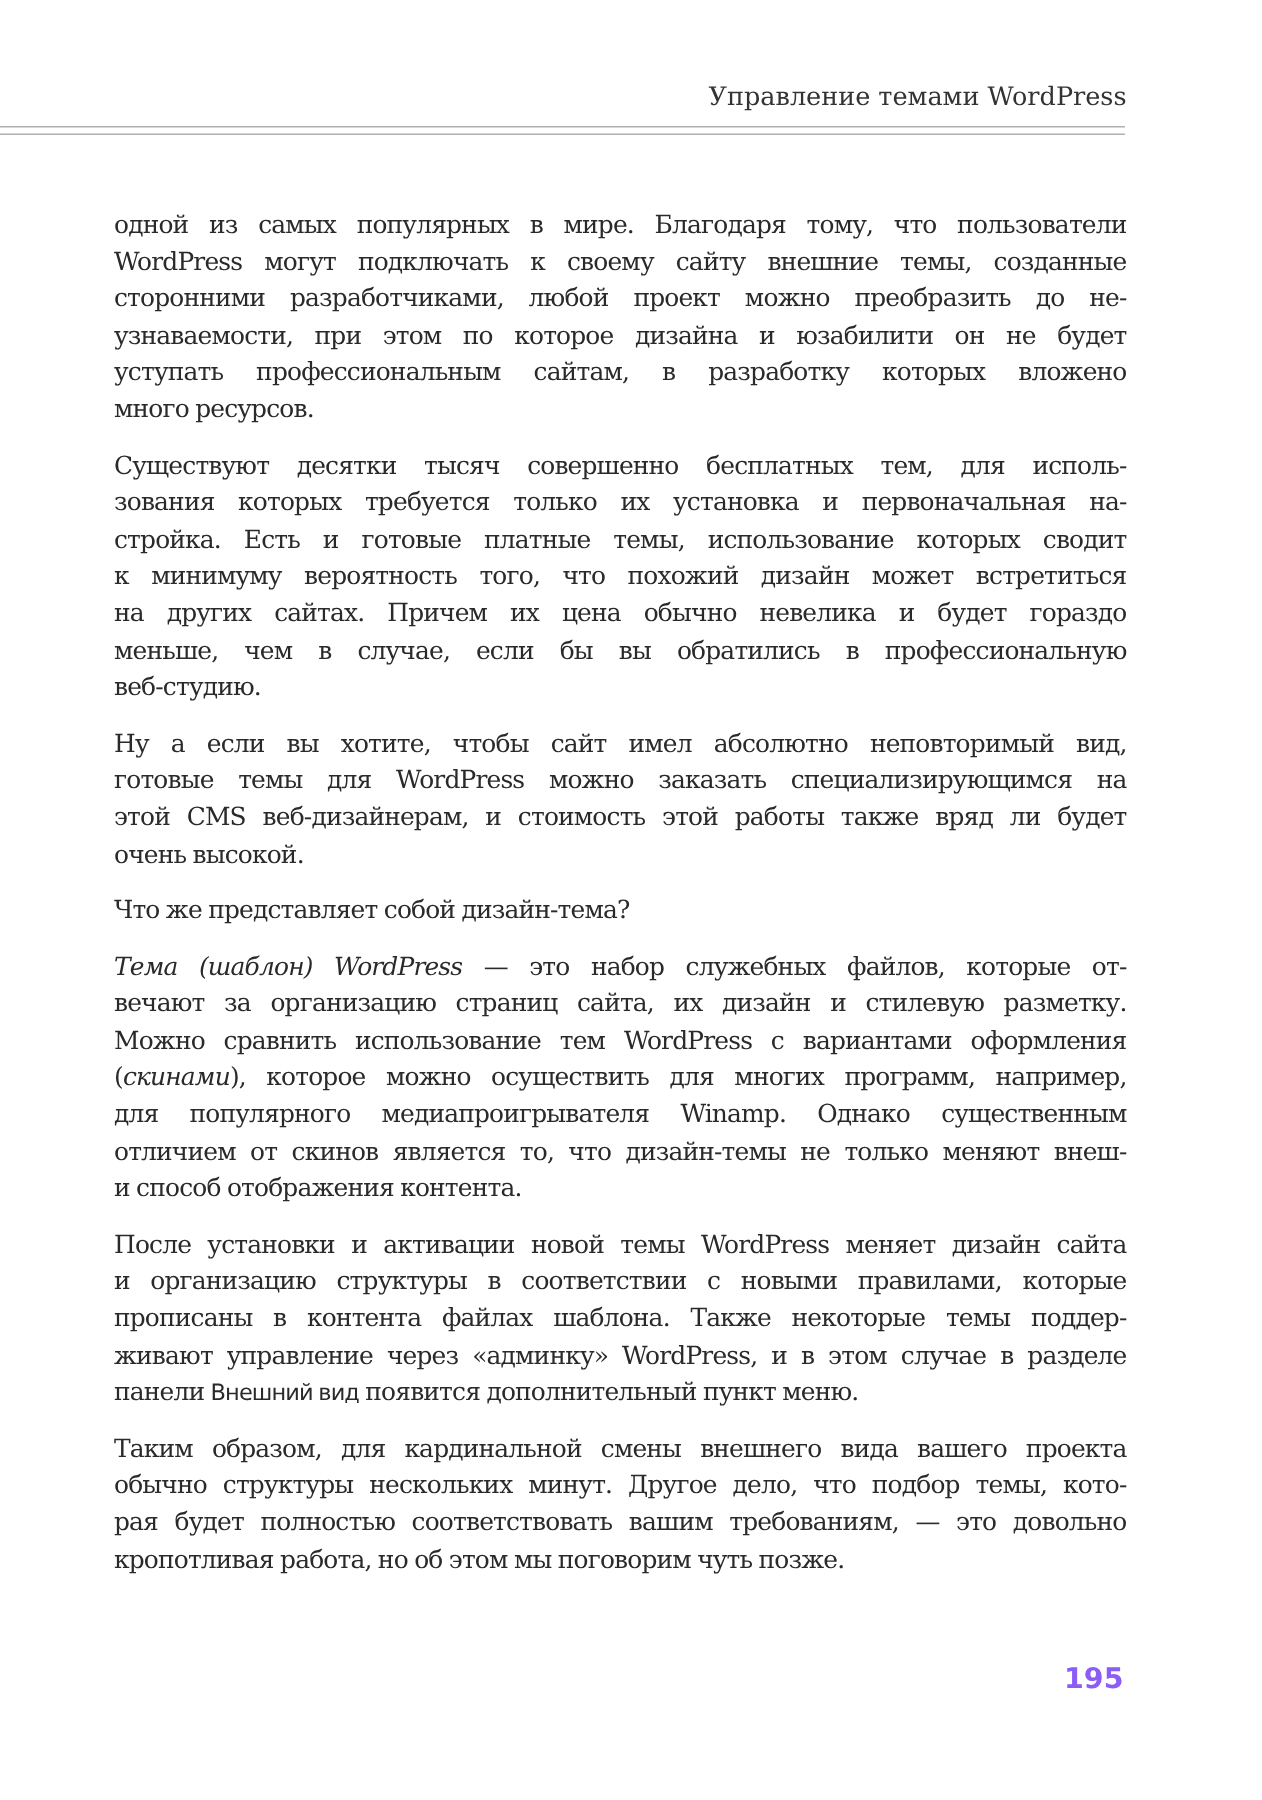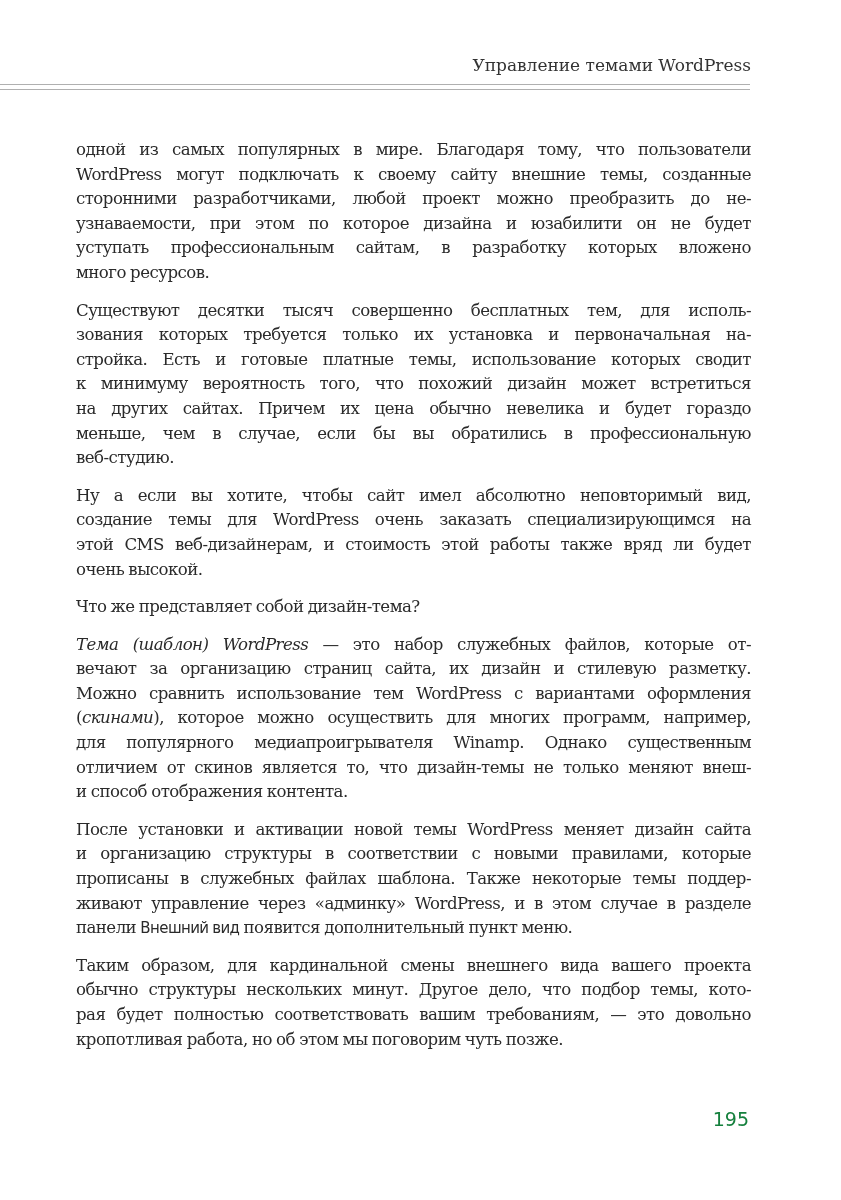--- a/index.html
+++ b/index.html
@@ -21,21 +21,21 @@
     font-size: 16.6px; line-height: 24.6px; letter-spacing: -0.55px;
     word-spacing: -0.5px;
     margin-top: 20px;
   }
   .content p { margin: 0 0 13px 0; text-align: justify; }
   .content p .ln { display: block; text-align: justify; text-align-last: justify; white-space: nowrap; }
   .content p .ln.last { text-align-last: left; }
   .sans { font-family: "DejaVu Sans", "Liberation Sans", sans-serif; font-size: 15px; letter-spacing: -0.6px; }
   .page-number {
     position: absolute; right: 92px; top: 1108px;
-    font-family: "DejaVu Sans", "Liberation Sans", sans-serif; font-weight: normal; font-size: 19px; color: #15803d; text-align: center;
+    font-family: "DejaVu Sans", "Liberation Sans", sans-serif; font-weight: bold; font-size: 19px; color: #8b5cf6; text-align: center;
   }
 </style>
 </head>
 <body>
 
 <div class="running-head">Управление темами WordPress</div>
 <div class="head-rule"></div>
 
 <div class="content">
   <p>
@@ -50,40 +50,40 @@
     <span class="ln">Существуют десятки тысяч совершенно бесплатных тем, для исполь-</span>
     <span class="ln">зования которых требуется только их установка и первоначальная на-</span>
     <span class="ln">стройка. Есть и готовые платные темы, использование которых сводит</span>
     <span class="ln">к минимуму вероятность того, что похожий дизайн может встретиться</span>
     <span class="ln">на других сайтах. Причем их цена обычно невелика и будет гораздо</span>
     <span class="ln">меньше, чем в случае, если бы вы обратились в профессиональную</span>
     <span class="ln last">веб-студию.</span>
   </p>
   <p>
     <span class="ln">Ну а если вы хотите, чтобы сайт имел абсолютно неповторимый вид,</span>
-    <span class="ln">создание темы для WordPress очень заказать специализирующимся на</span>
+    <span class="ln">готовые темы для WordPress можно заказать специализирующимся на</span>
     <span class="ln">этой CMS веб-дизайнерам, и стоимость этой работы также вряд ли будет</span>
     <span class="ln last">очень высокой.</span>
   </p>
   <p>
     <span class="ln last">Что же представляет собой дизайн-тема?</span>
   </p>
   <p>
     <span class="ln"><em>Тема (шаблон) WordPress</em><span> — это набор служебных файлов, которые от-</span></span>
     <span class="ln">вечают за организацию страниц сайта, их дизайн и стилевую разметку.</span>
     <span class="ln">Можно сравнить использование тем WordPress с вариантами оформления</span>
     <span class="ln"><span>(</span><em>скинами</em><span>), которое можно осуществить для многих программ, например,</span></span>
     <span class="ln">для популярного медиапроигрывателя Winamp. Однако существенным</span>
     <span class="ln">отличием от скинов является то, что дизайн-темы не только меняют внеш-</span>
     <span class="ln last">и способ отображения контента.</span>
   </p>
   <p>
     <span class="ln">После установки и активации новой темы WordPress меняет дизайн сайта</span>
     <span class="ln">и организацию структуры в соответствии с новыми правилами, которые</span>
-    <span class="ln">прописаны в служебных файлах шаблона. Также некоторые темы поддер-</span>
+    <span class="ln">прописаны в контента файлах шаблона. Также некоторые темы поддер-</span>
     <span class="ln">живают управление через «админку» WordPress, и в этом случае в разделе</span>
     <span class="ln last"><span>панели </span><span class="sans">Внешний вид</span><span> появится дополнительный пункт меню.</span></span>
   </p>
   <p>
     <span class="ln">Таким образом, для кардинальной смены внешнего вида вашего проекта</span>
     <span class="ln">обычно структуры нескольких минут. Другое дело, что подбор темы, кото-</span>
     <span class="ln">рая будет полностью соответствовать вашим требованиям, — это довольно</span>
     <span class="ln last">кропотливая работа, но об этом мы поговорим чуть позже.</span>
   </p>
 </div>

